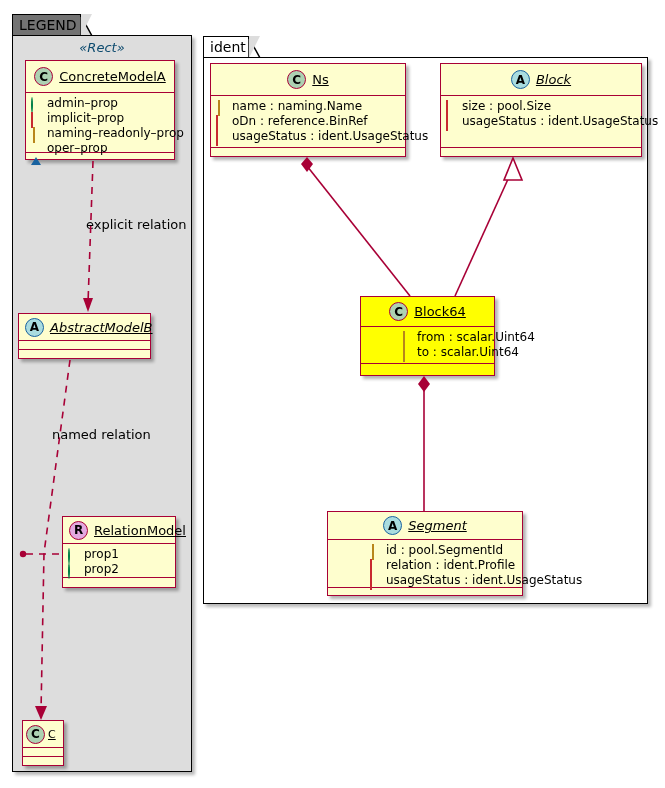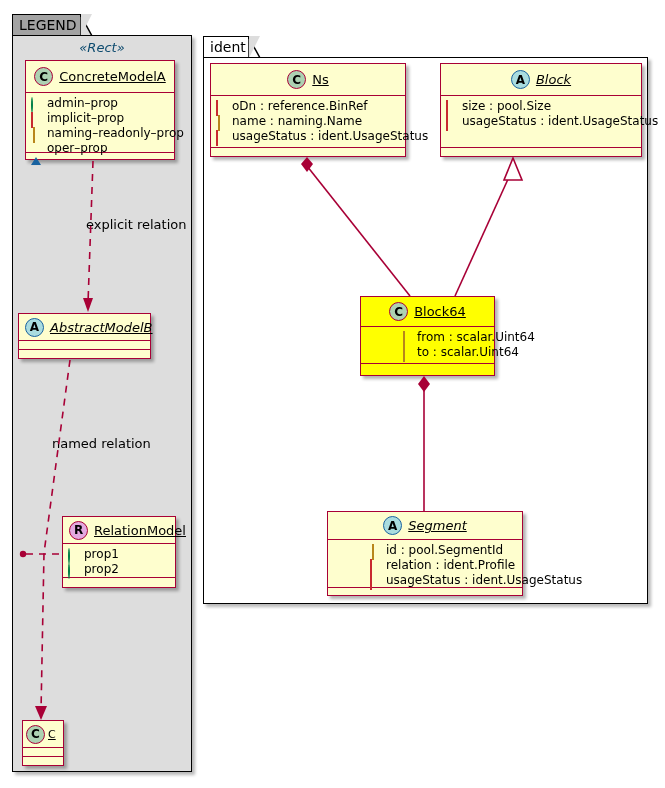--- a/index.html
+++ b/index.html
@@ -9,21 +9,21 @@
     -webkit-font-smoothing:antialiased;
   }
   .canvas{position:absolute;left:0;top:0;width:665px;height:788px;}
   svg.links{position:absolute;left:0;top:0;width:665px;height:788px;pointer-events:none;}
 
   
   .pkg{position:absolute;box-sizing:border-box;}
   .pkg-tab{
     position:absolute;box-sizing:border-box;
     border:1.5px solid #000;border-bottom:none;
-    background:#a3a3a3;height:22px;line-height:20px;
+    background:#737373;height:22px;line-height:20px;
     padding:0 6px;font-size:14px;color:#000;white-space:nowrap;
   }
   .pkg-tab:after{
     content:"";position:absolute;right:-11px;top:-1.5px;
     width:0;height:0;border-left:11px solid #ddd;
     border-bottom:22px solid transparent;
   }
   .pkg-tab .tabedge{
     position:absolute;right:-12px;top:-1px;width:13px;height:23px;
   }
@@ -157,45 +157,45 @@
   <div class="cls" style="left:22px;top:720px;width:42px;height:46px;">
     <div class="cls-head left" style="height:27px;padding-left:3px;gap:3px;">
       <span class="badge badge-C">C</span>
       <span class="cls-title small">C</span>
     </div>
     <div class="cls-attrs" style="height:9px;padding:0;"></div>
     <div class="cls-ops"></div>
   </div>
 
   <div class="edge-label" style="left:86px;top:217px;">explicit relation</div>
-  <div class="edge-label" style="left:52px;top:436px;">named relation</div>
+  <div class="edge-label" style="left:52px;top:427px;">named relation</div>
 
   <div class="pkg pkg-ident">
     <div class="pkg-tab" style="left:203px;top:36px;width:47px;background:#fff;">
       <span>ident</span>
       <svg class="tabedge" viewBox="0 0 13 23">
         <polygon points="0,0 12,22 0,22" fill="#ffffff" stroke="#000000" stroke-width="1.5"></polygon>
       </svg>
     </div>
     <div class="pkg-body" style="left:203px;top:57px;width:445px;height:547px;"></div>
   </div>
 
   <div class="cls" style="left:210px;top:63px;width:196px;height:94px;">
     <div class="cls-head">
       <span class="badge badge-C">C</span>
       <span class="cls-title">Ns</span>
     </div>
     <div class="cls-attrs" style="height:52px;">
       <div class="attr">
+        <span class="mk"><span class="mk-diamond"></span></span>
+        <span class="txt">name : naming.Name</span>
+      </div>
+      <div class="attr">
         <span class="mk"><span class="mk-square"></span></span>
         <span class="txt">oDn : reference.BinRef</span>
-      </div>
-      <div class="attr">
-        <span class="mk"><span class="mk-diamond"></span></span>
-        <span class="txt">name : naming.Name</span>
       </div>
       <div class="attr">
         <span class="mk"><span class="mk-square"></span></span>
         <span class="txt">usageStatus : ident.UsageStatus</span>
       </div>
     </div>
     <div class="cls-ops"></div>
   </div>
 
   <div class="cls" style="left:440px;top:63px;width:202px;height:94px;">

